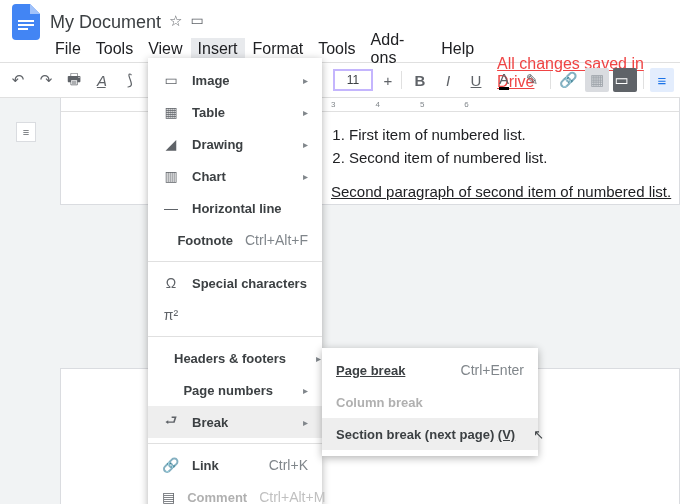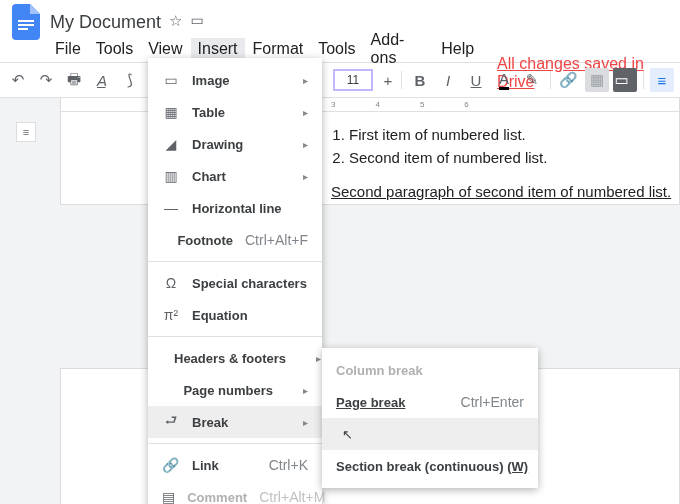--- a/index.html
+++ b/index.html
@@ -164,21 +164,20 @@
       <span class="lbl">Footnote</span>
       <span class="sc">Ctrl+Alt+F</span>
     </div>
   <div class="divider"></div>
   <div class="row">
       <span class="ic">Ω</span>
       <span class="lbl">Special characters</span>
     </div>
   <div class="row">
       <span class="ic">π²</span>
-      <span class="lbl">Equation</span>
     </div>
   <div class="divider"></div>
   <div class="row">
       <span class="ic"></span>
       <span class="lbl">Headers &amp; footers</span>
       <span class="ar">▸</span>
     </div>
   <div class="row">
       <span class="ic"></span>
       <span class="lbl">Page numbers</span>
@@ -197,26 +196,24 @@
     </div>
   <div class="row disabled">
       <span class="ic">▤</span>
       <span class="lbl">Comment</span>
       <span class="sc">Ctrl+Alt+M</span>
     </div>
 
 </div>
 
 <div class="menu break-menu">
+  <div class="row">
+      <span class="lbl"><u>Page break</u></span>
+      <span class="sc">Ctrl+Enter</span>
+    </div>
   <div class="row disabled">
       <span class="lbl">Column break</span>
     </div>
-  <div class="row">
-      <span class="lbl"><u>Page break</u></span>
-      <span class="sc">Ctrl+Enter</span>
-    </div>
   <div class="row hover">
+      <span class="lbl"><span>Section break (next page)</span> <u>(V)</u></span>
       <span class="cursorp" style="margin-left:6px;">↖</span>
     </div>
-  <div class="row">
-      <span class="lbl"><span>Section break (continuous)</span> <u>(W)</u></span>
-    </div>
 </div>
 
 </body></html>

